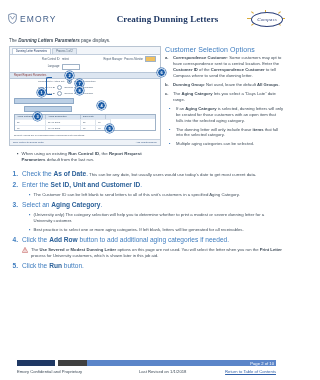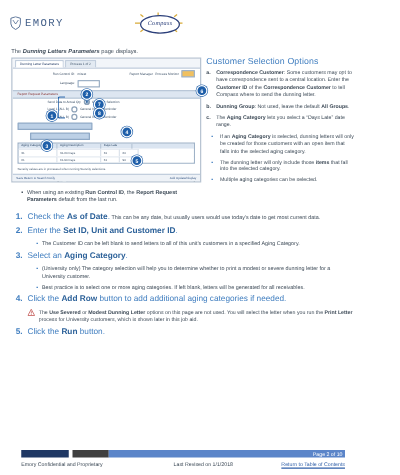--- a/index.html
+++ b/index.html
@@ -16,21 +16,21 @@
   
   .header{
     position:relative;height:33px;
     display:flex;align-items:center;
     padding:4px 8px 0 8px;box-sizing:border-box;
   }
   .emory-logo{display:flex;align-items:center;gap:3px;width:90px;flex:0 0 auto;}
   .shield{width:9px;height:11px;position:relative;flex:0 0 auto;}
   .shield svg{display:block;}
   .emory-word{
-    font-family:Liberation Mono, monospace;
+    font-family:Liberation Sans, sans-serif;
     font-size:8.5px;letter-spacing:1.1px;color:#46628b;
   }
   .doc-title{
     flex:1 1 auto;text-align:center;
     font-family:"Liberation Serif", serif;
     font-weight:bold;font-size:9px;color:#1f3864;
     letter-spacing:.1px;
   }
   .compass-logo{width:48px;flex:0 0 auto;display:flex;justify-content:flex-end;}
   .compass-badge{
@@ -198,20 +198,21 @@
   <div class="header">
     <div class="emory-logo">
       <span class="shield">
         <svg width="9" height="11" viewBox="0 0 9 11">
           <path d="M4.5 0.4 L8.3 1.6 L8.3 6 Q8.3 9 4.5 10.6 Q0.7 9 0.7 6 L0.7 1.6 Z" fill="none" stroke="#46628b" stroke-width="0.7"></path>
           <path d="M2.3 3 L4.5 6.2 L6.7 3" fill="none" stroke="#46628b" stroke-width="0.6"></path>
         </svg>
       </span>
       <span class="emory-word">EMORY</span>
     </div>
+    <div class="doc-title">Creating Dunning Letters</div>
     <div class="compass-logo">
       <div class="compass-badge">
         <span class="ray n"></span>
         <span class="ray s"></span>
         <span class="ray w"></span>
         <span class="ray e"></span>
         <span class="ray ne"></span>
         <span class="ray nw"></span>
         <span class="ray se"></span>
         <span class="ray sw"></span>

